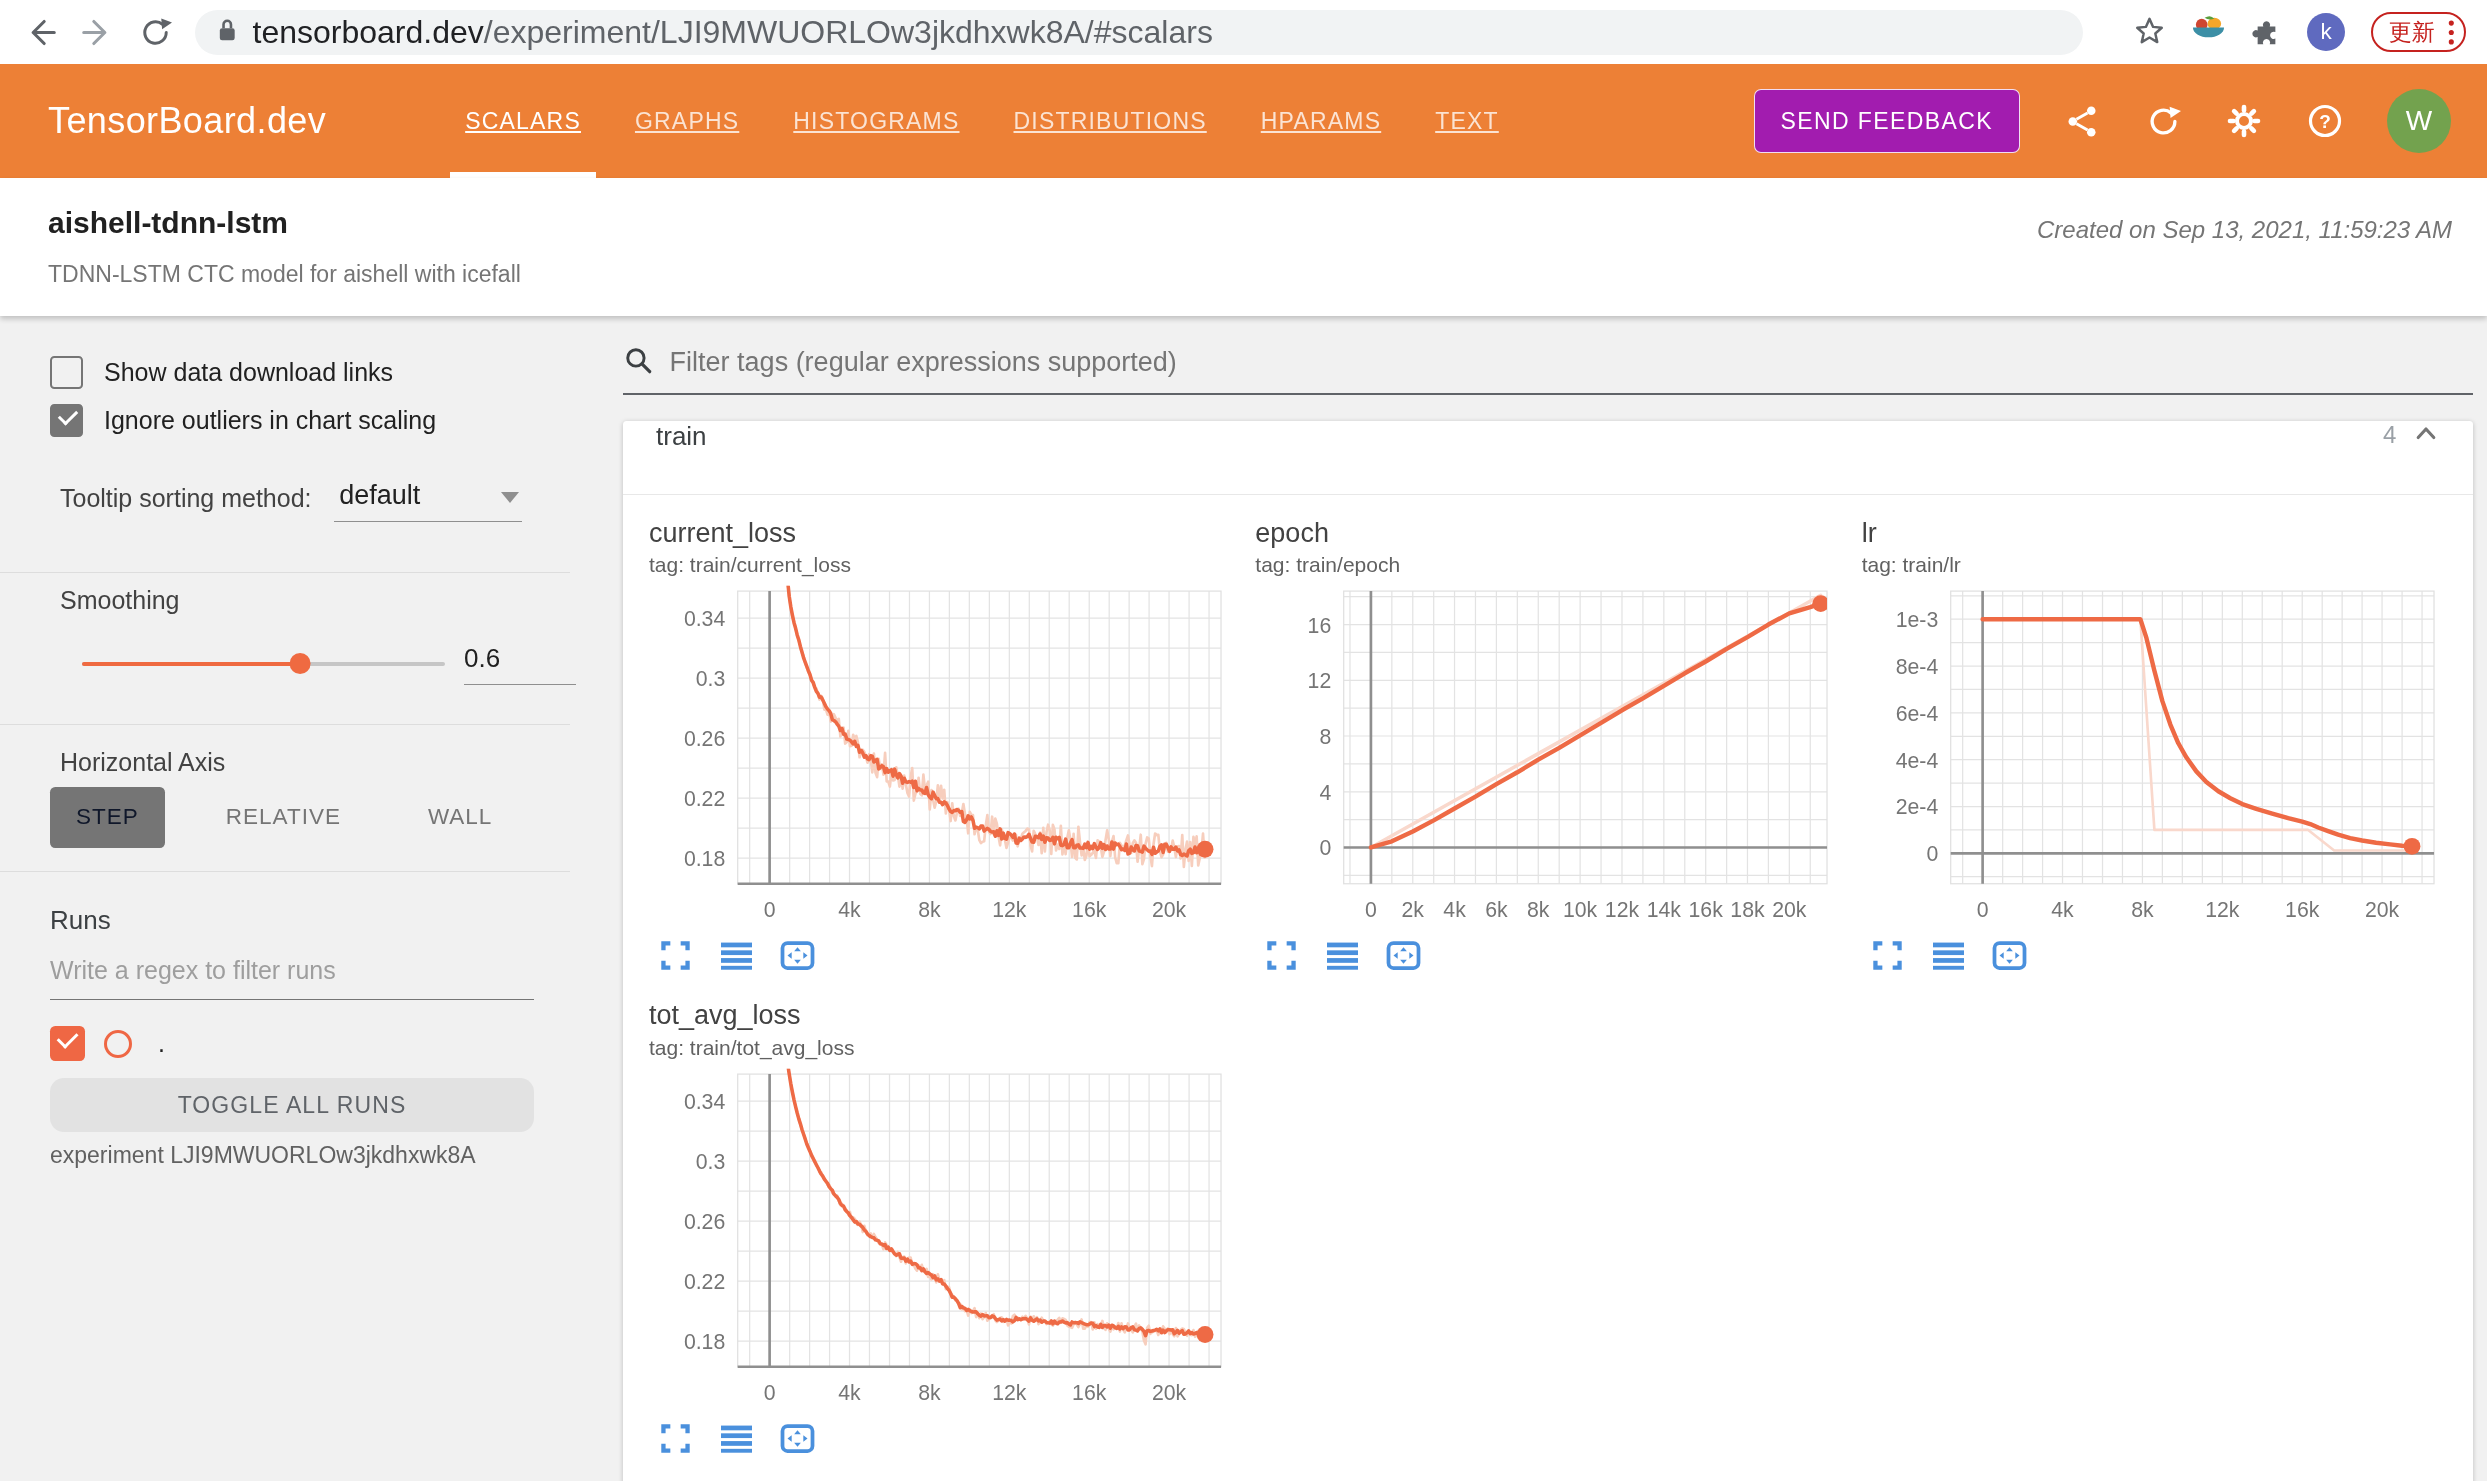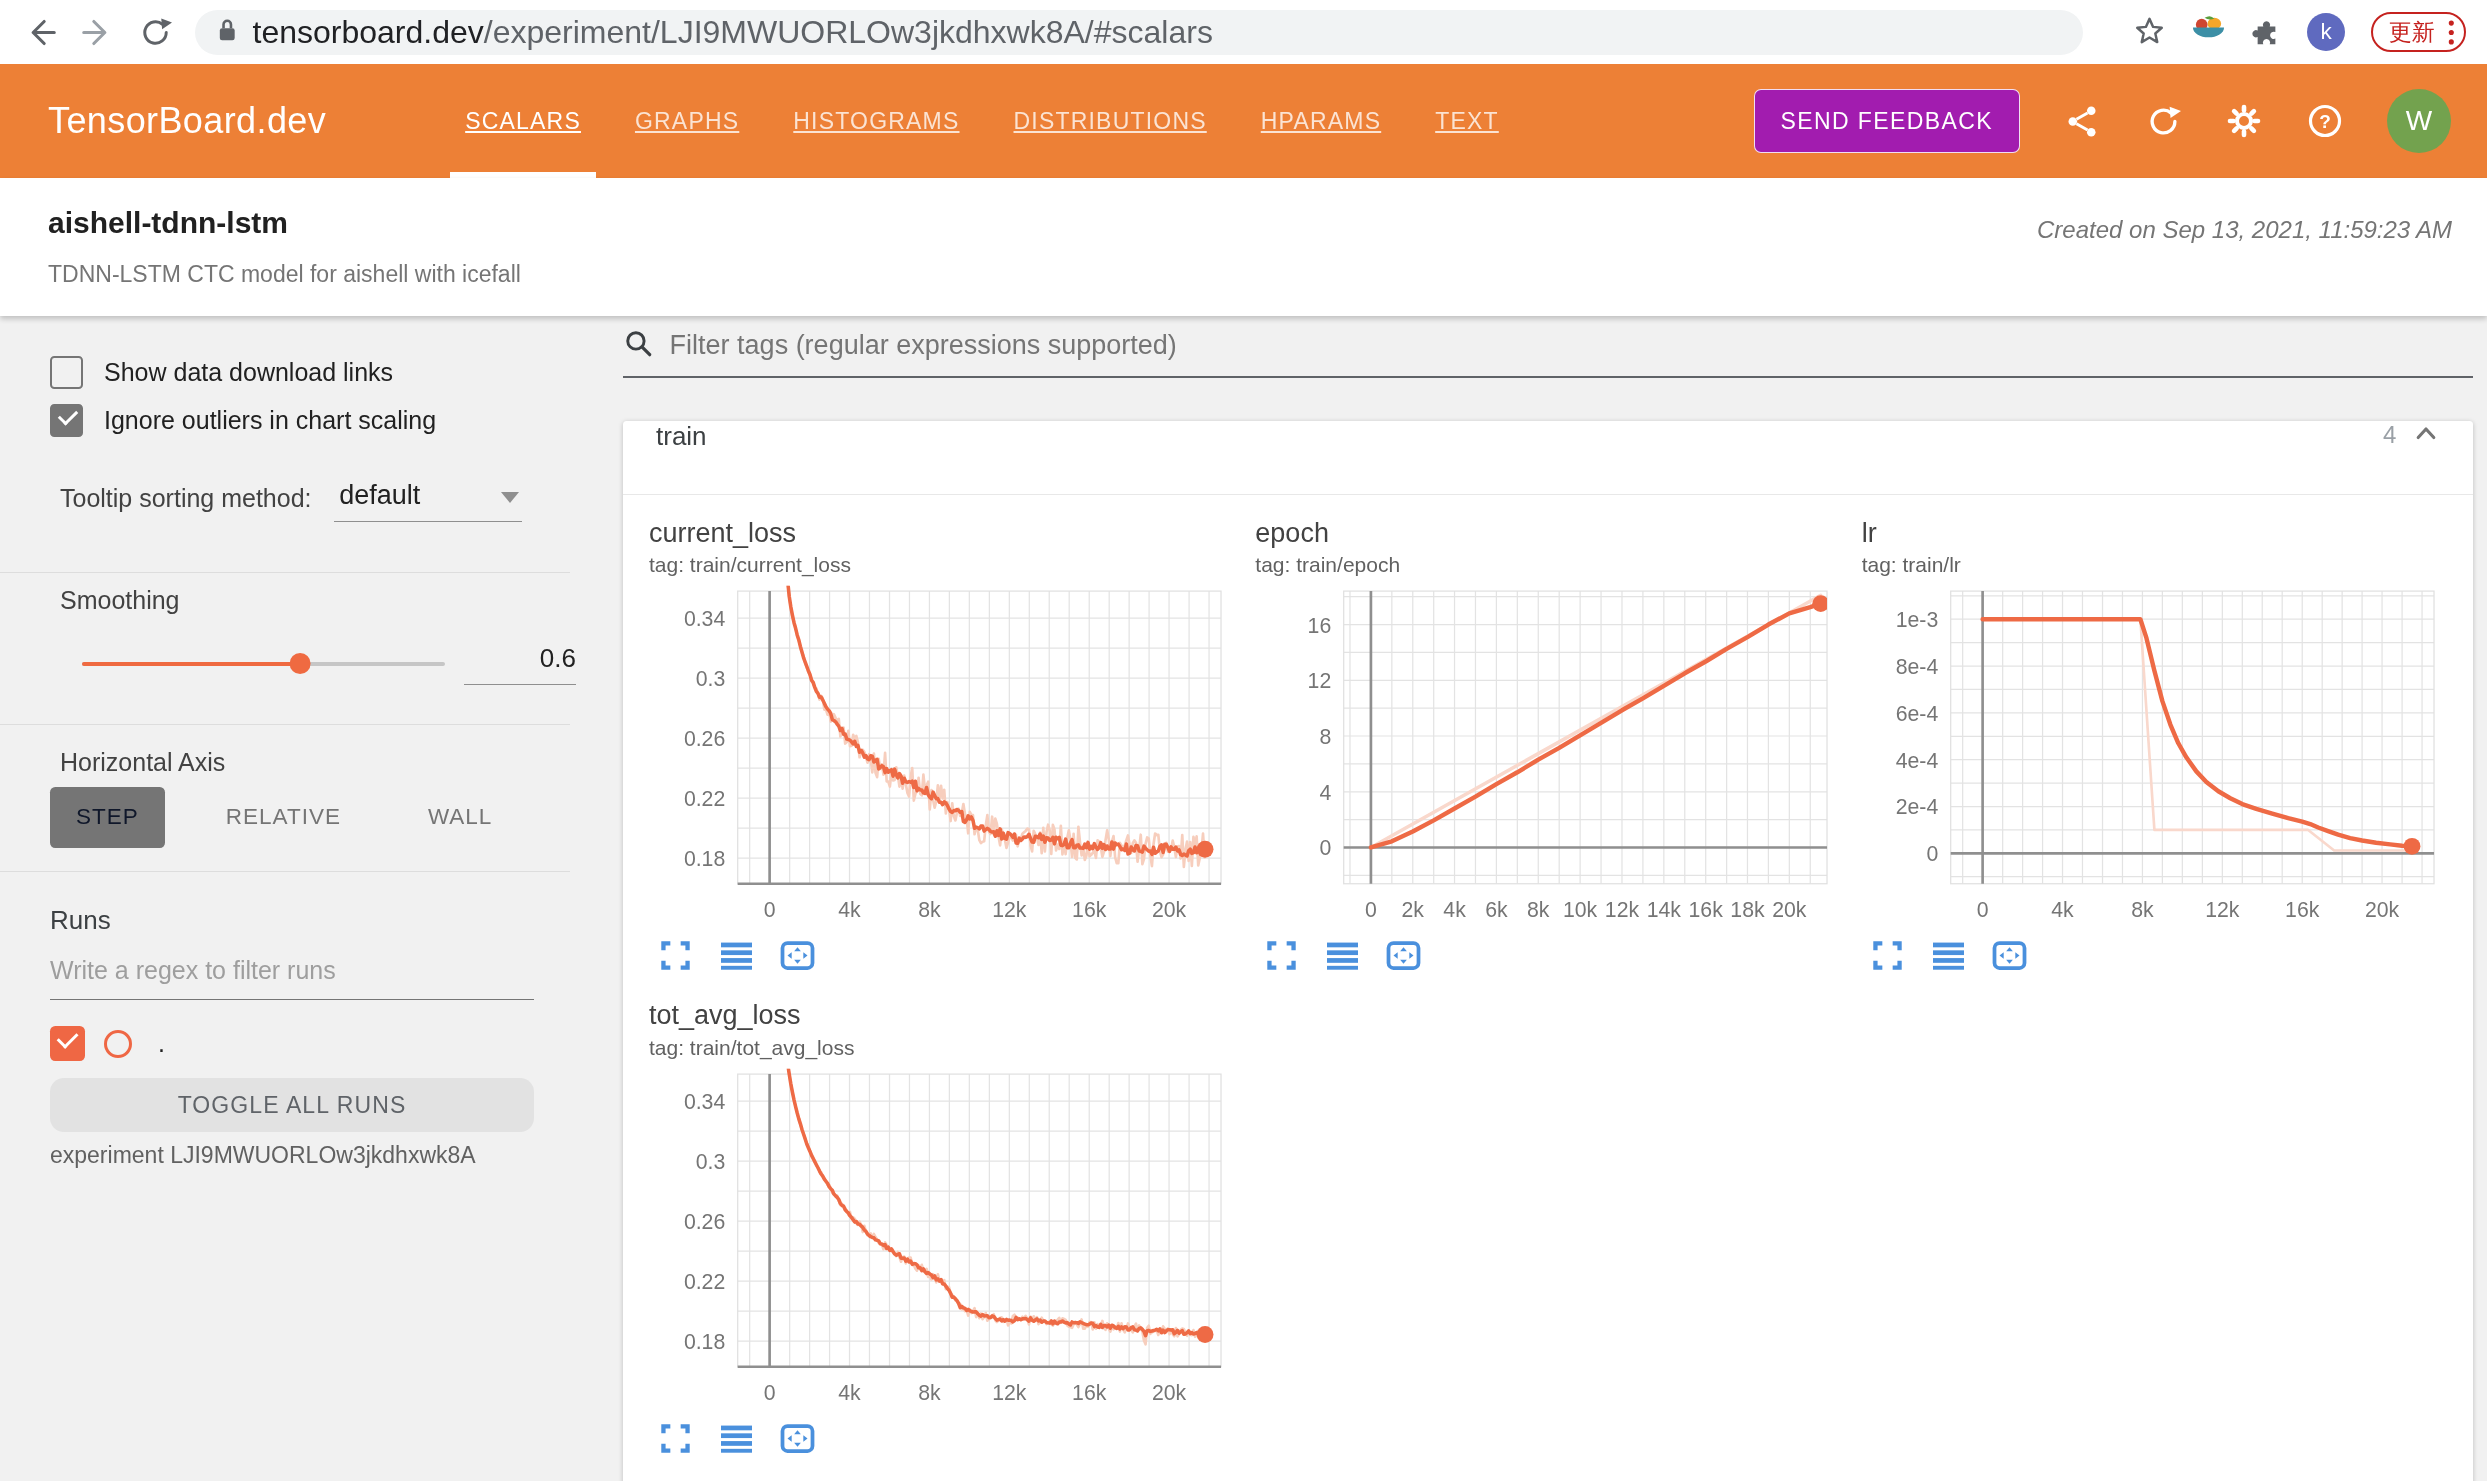--- a/index.html
+++ b/index.html
@@ -56,21 +56,21 @@
   .tooltip-select { margin-left:22.5px; width:188px; border-bottom:1.7px solid #8f8f8f; padding:0 0 10.4px 5.2px;
     display:flex; align-items:center; font-size:27px; color:#212121; position:relative; }
   .tooltip-select .dd-arrow { position:absolute; right:3.5px; top:12px; width:0; height:0;
     border-left:9.5px solid transparent; border-right:9.5px solid transparent; border-top:11.2px solid #8f8f8f; }
   .smoothing-label { position:absolute; left:60px; top:270px; font-size:25px; color:#424242; }
   .slider-row { position:absolute; left:82px; top:327px; display:flex; align-items:center; }
   .slider-track { position:relative; width:363px; height:4.3px; background:#c6c6c6; border-radius:2.6px; }
   .slider-fill { position:absolute; left:0; top:0; height:4.3px; background:#ef6a41; border-radius:2.6px; }
   .slider-thumb { position:absolute; top:-8.6px; width:21px; height:21px; border-radius:50%;
     background:#ef6a41; transform:translateX(-10.4px); }
-  .slider-value { margin-left:19px; width:112px; text-align:right; font-size:26px; color:#212121;
+  .slider-value { margin-left:19px; width:112px; text-align:left; font-size:26px; color:#212121;
     border-bottom:1.7px solid #8f8f8f; padding-bottom:10.4px; }
   .haxis-label { position:absolute; left:60px; top:432px; font-size:25px; color:#424242; }
   .haxis-buttons { position:absolute; left:50px; top:471px; display:flex; gap:35px; align-items:center; }
   .haxis-btn { font-size:22.5px; letter-spacing:1px; color:#757575; padding:17.3px 26px; border-radius:5.2px; }
   .haxis-btn.selected { background:#757575; color:#0f172a; }
   .runs-label { position:absolute; left:50px; top:589px; font-size:26px; color:#3c4043; }
   .runs-input { position:absolute; left:50px; top:640px; width:484px; font-size:25px; color:#9e9e9e;
     border-bottom:1.7px solid #757575; padding-bottom:14px; }
   .run-row { position:absolute; left:50px; top:710px; display:flex; align-items:center; gap:19px; }
   .run-cb { width:35px; height:35px; border-radius:5.2px; background:#ef6744; position:relative; }
@@ -78,21 +78,21 @@
     border-left:3.5px solid #fff; border-bottom:3.5px solid #fff; transform:rotate(-45deg); }
   .run-circle { width:28px; height:28px; border:3.5px solid #ef6744; border-radius:50%; }
   .run-name { font-size:25px; color:#212121; margin-left:7px; }
   .toggle-btn { position:absolute; left:50px; top:762px; width:484px; height:54px; background:#e2e2e2;
     border-radius:14px; display:flex; align-items:center; justify-content:center;
     font-size:23px; letter-spacing:1.1px; color:#5f6368; }
   .exp-id-label { position:absolute; left:50px; top:826px; font-size:23px; color:#616161; }
 
   
   .main { position:relative; flex:1; }
-  .filter-row { position:absolute; top:12px; left:48px; right:14px; display:flex; align-items:center;
+  .filter-row { position:absolute; top:29px; left:48px; right:14px; display:flex; align-items:center;
     gap:15.6px; border-bottom:2.2px solid #606368; padding-bottom:14px; }
   .filter-placeholder { font-size:27px; color:#757575; }
   .tag-card { position:absolute; top:105px; left:48px; right:14px; height:1123px; background:#fff;
     border-radius:3.5px; box-shadow:0 1.7px 5.2px rgba(0,0,0,.22); }
   .card-header { height:74px; display:flex; align-items:flex-start; padding:0 33px; border-bottom:1.3px solid #e8e8e8; }
   .section-title { font-size:26px; color:#3c4043; }
   .card-header-right { margin-left:auto; display:flex; align-items:center; gap:15.6px; }
   .section-count { font-size:24px; color:#9aa0a6; }
   .charts-grid { padding:22.5px 26px 0 26px; display:grid; grid-template-columns:repeat(3,1fr);
     column-gap:21px; row-gap:29px; }

